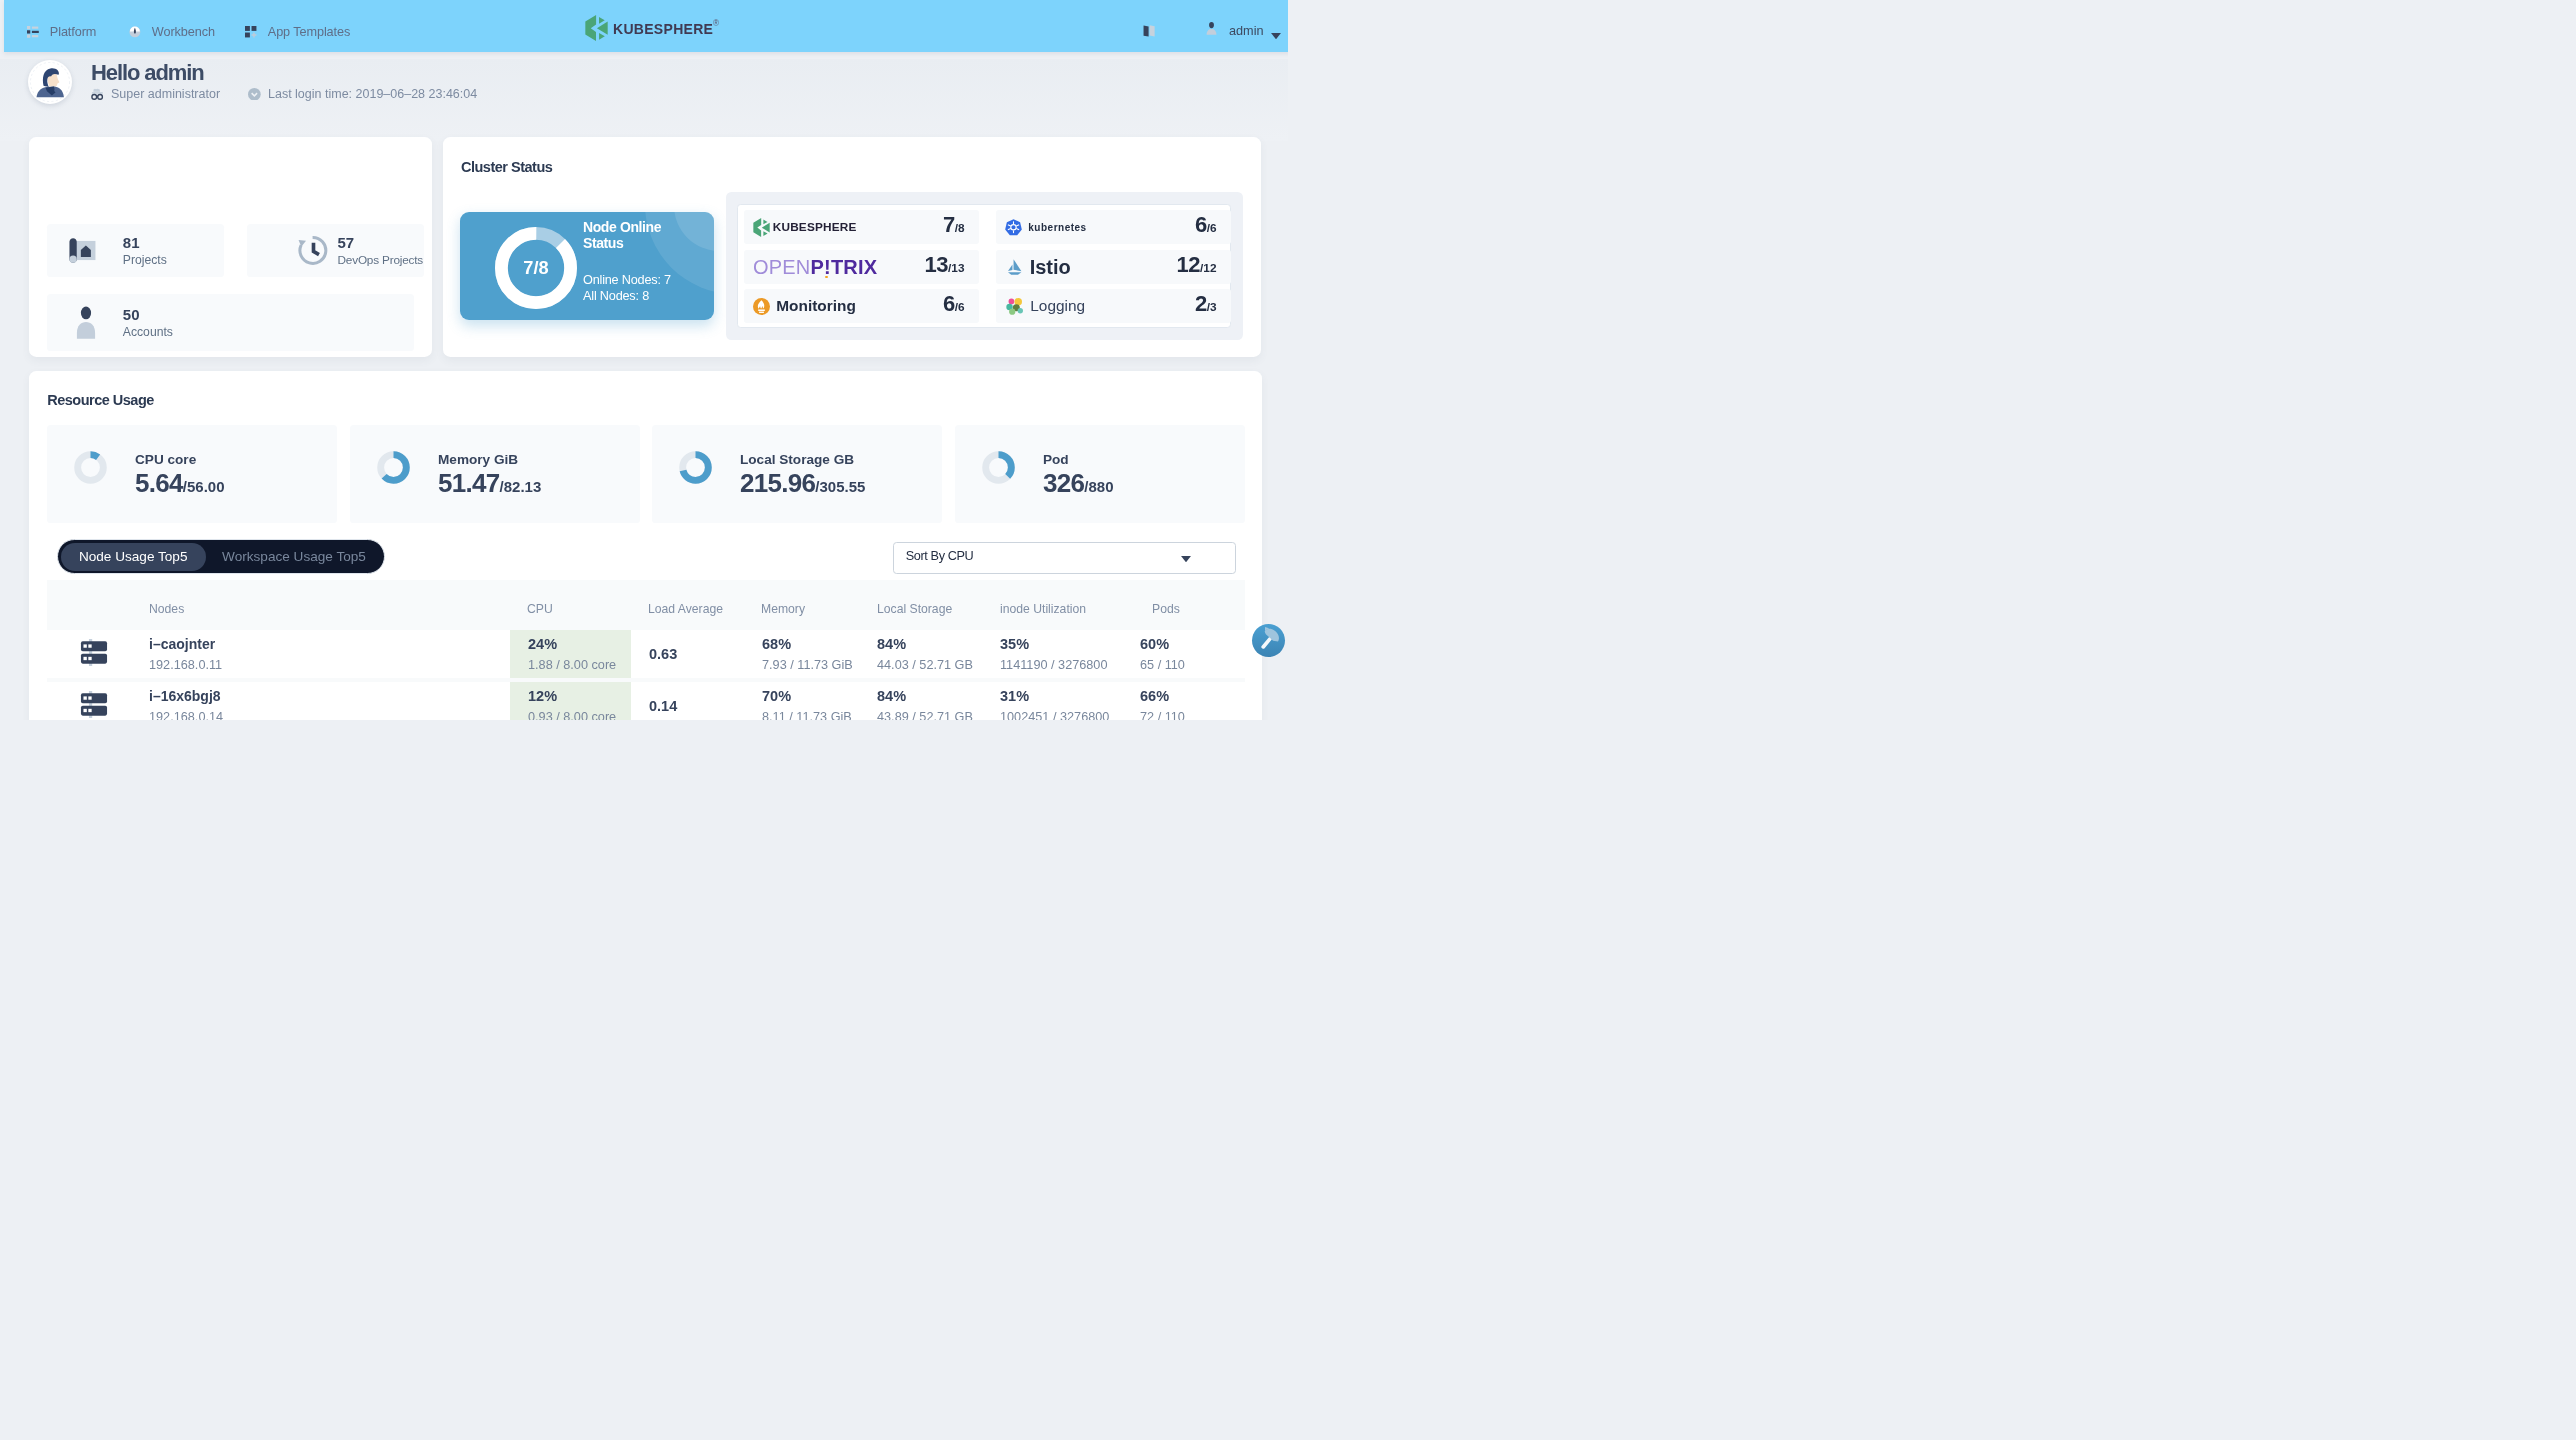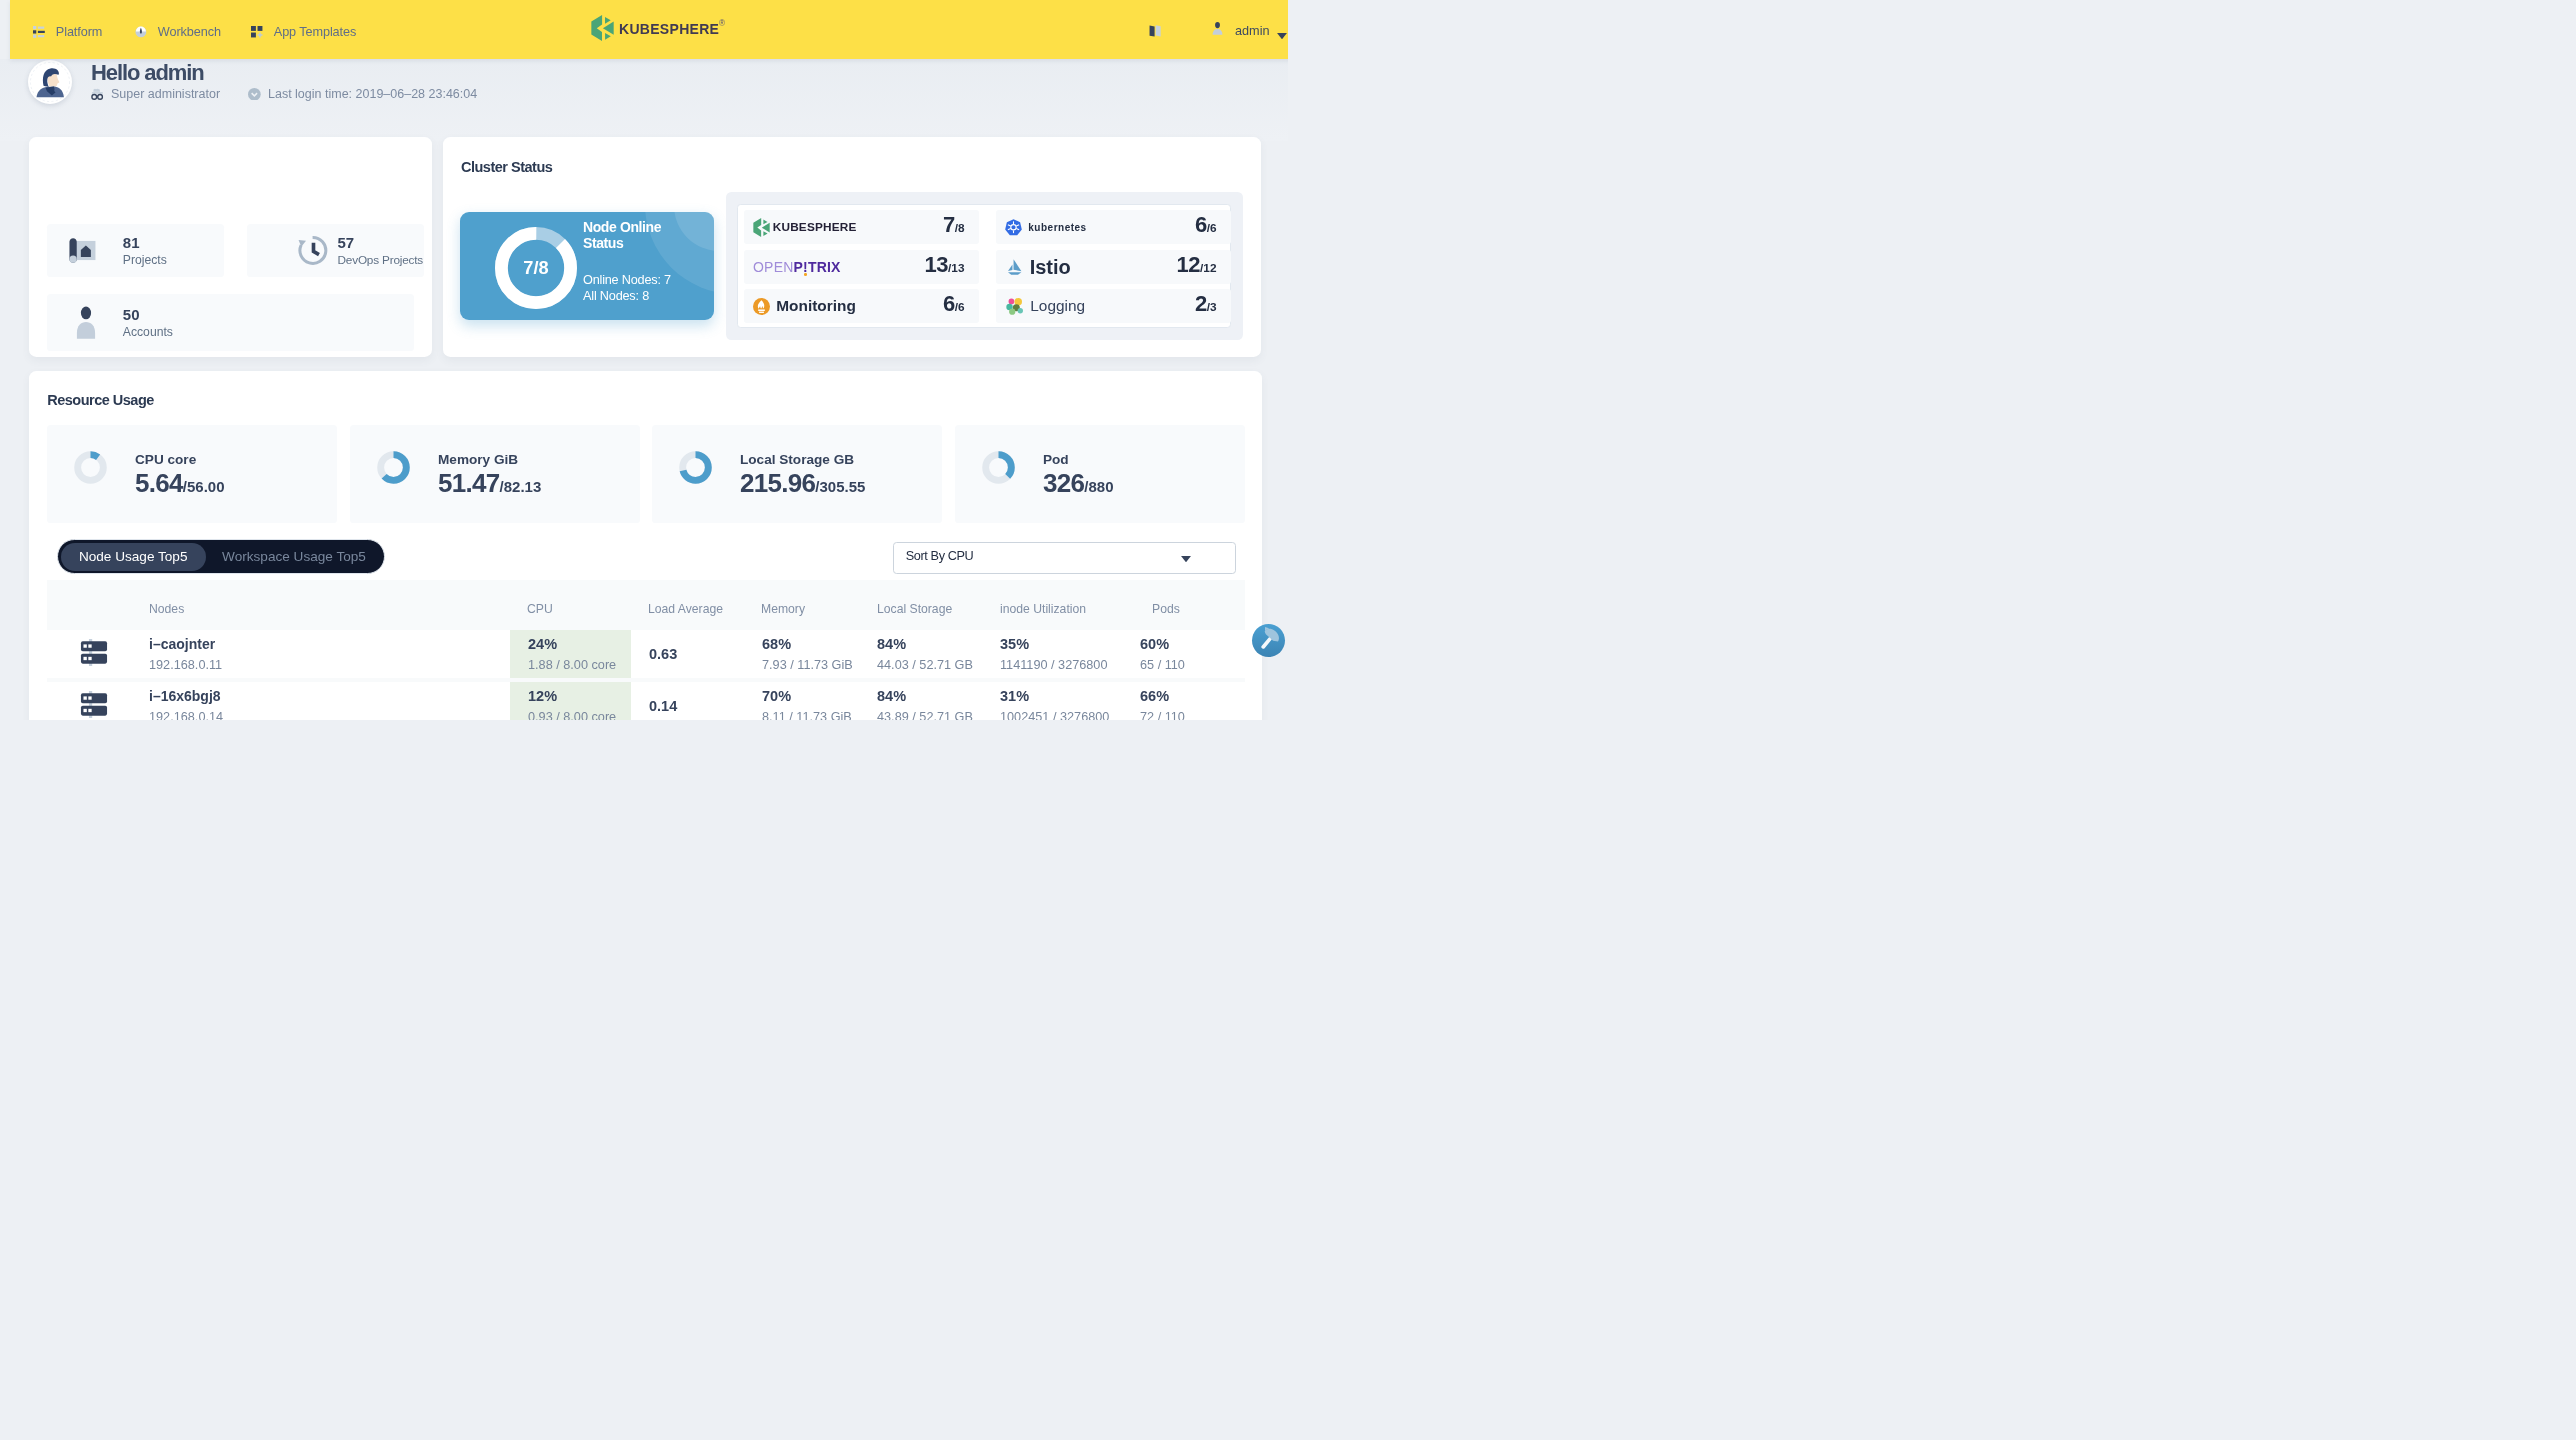--- a/index.html
+++ b/index.html
@@ -1,20 +1,20 @@
 <!DOCTYPE html>
 <html style="font-size:14.5px"><head>
 <meta charset="utf-8">
 <style>
 * { margin:0; padding:0; box-sizing:border-box; }
 html,body { width:1288px; height:720px; overflow:hidden; }
 body { font-family:"Liberation Sans", sans-serif; background:#edf0f4; position:relative; }
 .abs { position:absolute; }
 
-#hdr { position:absolute; left:10px; top:0; width:1288px; height:59px; background:#fde047; box-shadow:0 1.8px 4.5px rgba(68,80,104,0.10); z-index:5; }
+#hdr { position:absolute; left:4px; top:0; width:1288px; height:52px; background:#7dd3fc; box-shadow:0 1.8px 4.5px rgba(68,80,104,0.10); z-index:5; }
 .navitem { position:absolute; top:2.7px; height:59px; display:flex; align-items:center; gap:11px; color:#5f6e88; font-size:12.7px; letter-spacing:-0.1px; }
 #hero-band { position:absolute; left:0; top:59px; width:1288px; height:82px; background:linear-gradient(180deg,#e9edf2 0%,#eef1f5 100%); }
 .hello { position:absolute; left:91px; top:60px; font-size:22px; font-weight:bold; letter-spacing:-1.1px; color:#3d4c66; }
 .hsub { position:absolute; display:flex; align-items:center; gap:7.3px; color:#7d8ba1; font-size:12.5px; }
 
 .card { position:absolute; background:#fff; border-radius:7.3px; box-shadow:0 3.6px 9px rgba(64,77,100,0.06); }
 .tile { position:absolute; background:#f8fafc; border-radius:3.6px; }
 .tnum { font-size:15px; font-weight:bold; color:#36435c; line-height:19px; }
 .tlab { font-size:12.2px; color:#5f7085; line-height:17px; margin-top:0; white-space:nowrap; }
 .sectitle { position:absolute; font-size:14.5px; font-weight:bold; color:#2c3a52; letter-spacing:-0.5px; }
@@ -204,21 +204,21 @@
           <line x1="3.2" y1="6.4" x2="6.4" y2="7.9"></line>
           <line x1="12.6" y1="10.5" x2="15.8" y2="12"></line>
           <line x1="3.2" y1="12" x2="6.4" y2="10.5"></line>
           <line x1="12.6" y1="7.9" x2="15.8" y2="6.4"></line>
         </g>
     </svg>
     <span style="margin-left:6.3px; font-size:10px; font-weight:bold; color:#242e42; letter-spacing:0.5px;">kubernetes</span>
     <div class="gnum"><b>6</b><span>/6</span></div>
   </div>
   <div class="gtile" style="left:301px; top:113px; width:235px; height:34px;">
-    <span style="margin-left:9px; font-size:14px; font-weight:bold; letter-spacing:0.2px;"><span style="color:#a08cd9; font-weight:normal;">OPEN</span><span style="color:#4f2a9e;">P<span style="position:relative;">!<span style="position:absolute; left:1.4px; bottom:-0.9px; width:2.7px; height:2.7px; border-radius:50%; background:#f5a623;"></span></span>TRIX</span></span>
+    <span style="margin-left:9px; font-size:20px; font-weight:bold; letter-spacing:0.2px;"><span style="color:#a08cd9; font-weight:normal;">OPEN</span><span style="color:#4f2a9e;">P<span style="position:relative;">!<span style="position:absolute; left:1.4px; bottom:-0.9px; width:2.7px; height:2.7px; border-radius:50%; background:#f5a623;"></span></span>TRIX</span></span>
     <div class="gnum"><b>13</b><span>/13</span></div>
   </div>
   <div class="gtile" style="left:553px; top:113px; width:235px; height:34px;">
     <svg style="margin-left:11px;" width="15.4" height="17" viewBox="0 0 17 19">
       <polygon points="1,13.4 6,12.3 6,6.2" fill="#5c9dc9"></polygon>
       <polygon points="7.2,0.4 7.2,12 16,13.6" fill="#5c9dc9"></polygon>
       <polygon points="1,14.7 16,14.7 12.2,17.6 4.6,17.6" fill="#5c9dc9"></polygon>
     </svg>
     <span style="margin-left:7.3px; font-size:20px; font-weight:bold; color:#242e42; letter-spacing:0px;">Istio</span>
     <div class="gnum"><b>12</b><span>/12</span></div>

